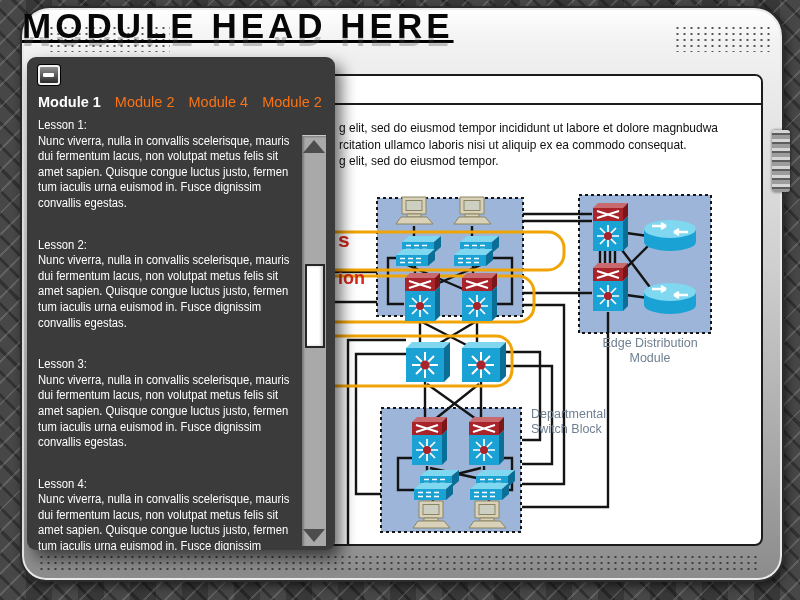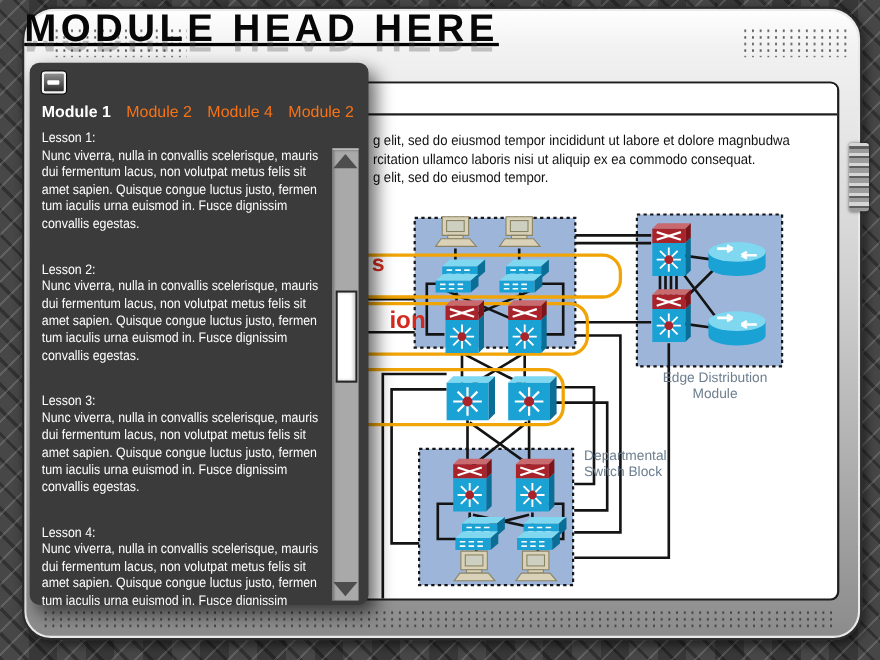--- a/index.html
+++ b/index.html
@@ -39,21 +39,21 @@
     border:2px solid #1c1c1c;border-radius:8px;box-sizing:border-box;overflow:hidden;z-index:2;}
   .navbar{position:absolute;left:0;top:0;right:0;height:27px;border-bottom:2px solid #1c1c1c;
     display:flex;justify-content:flex-start;align-items:center;gap:25px;padding-right:14px;
     font-size:18px;font-weight:bold;color:#0a0a0a;background:#fff;z-index:4;}
   .nav-item{cursor:pointer;}
   .paragraph{position:absolute;left:297px;top:44px;font-size:13px;line-height:16.5px;color:#101010;
     white-space:pre-line;transform:scaleX(.92);transform-origin:0 0;z-index:3;}
   .diagram{position:absolute;left:0;top:0;z-index:2;}
   .red-frag{position:absolute;font-weight:bold;color:var(--red-label,#d42a1e);z-index:3;}
   .red-frag-1{left:296px;top:152px;font-size:21px;}
-  .red-frag-2{left:296px;top:202px;font-size:22px;margin-left:16px;}
+  .red-frag-2{left:296px;top:192px;font-size:18px;}
   .block-label{position:absolute;font-size:12.5px;line-height:15px;color:var(--label-gray,#6e7f90);
     white-space:pre-line;z-index:3;}
   .edge-label{left:540px;top:260px;width:136px;text-align:center;}
   .dept-label{left:489px;top:331px;}
 
   
   .sidebar{position:absolute;left:27px;top:57px;width:308px;height:493px;background:#3b3b3b;
     border-radius:9px;box-shadow:6px 8px 16px rgba(0,0,0,.6);z-index:6;overflow:hidden;}
   .min-btn{position:absolute;left:11px;top:8px;width:22px;height:20px;border-radius:3px;
     background:linear-gradient(180deg,#8f8f8f,#2a2a2a);border:2px solid #f2f2f2;

